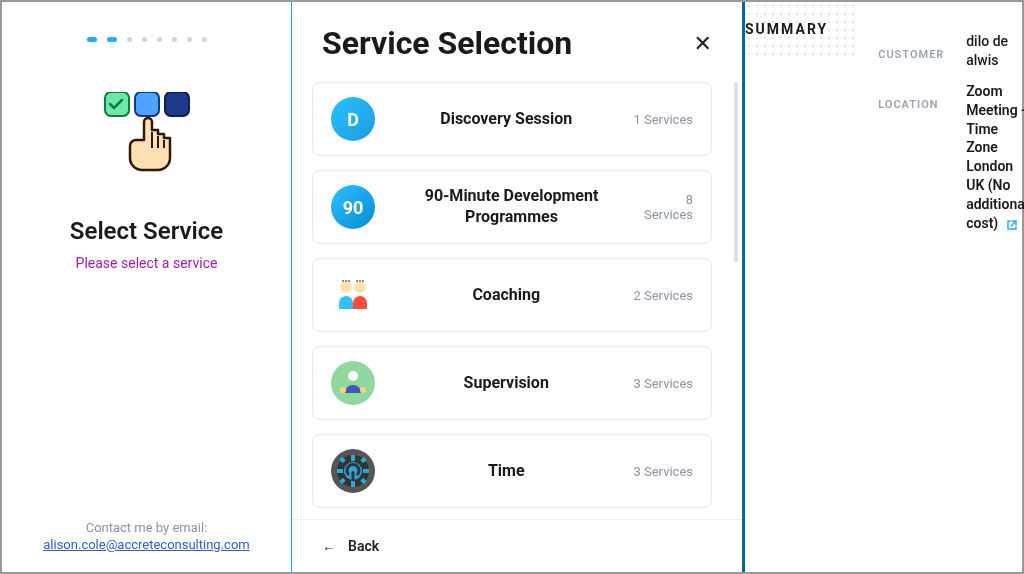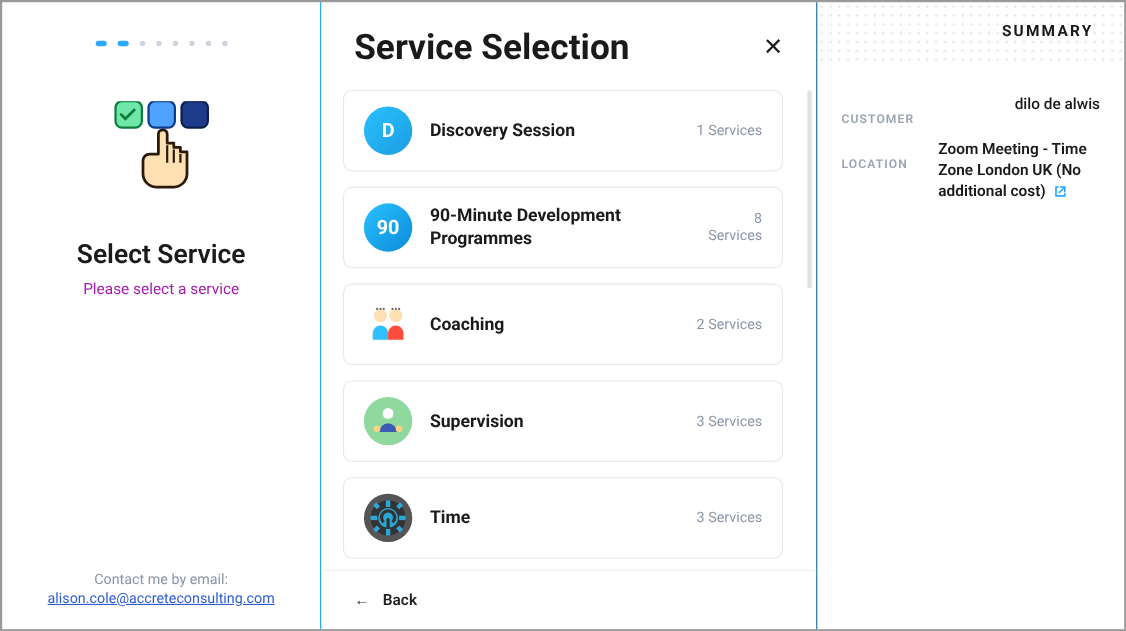--- a/index.html
+++ b/index.html
@@ -106,20 +106,21 @@
     margin-right: 16px;
     flex-shrink:0;
     font-weight:700; color:#fff; font-size:18px;
   }
   .svc .name {
     font-size: 16px;
     font-weight: 700;
     color: #1a1a1a;
     flex: 1;
     line-height:1.3;
+    text-align:center;
   }
   .svc .count {
     font-size: 13px;
     color: #8a94a6;
     margin-left: 12px;
     text-align:right;
     white-space: pre-line;
   }
   .mid-footer {
     border-top: 1px solid #eee;
@@ -135,24 +136,24 @@
   .scroll-ind {
     position:absolute;
     right:4px; top:80px;
     width:4px; height:300px;
     background: linear-gradient(#e0e0e0 0 60%, transparent 60%);
     border-radius:2px;
   }
   
   .right {
     width: 280px;
-    border-left: 1px solid #0369a1;
+    border-left: 3px solid #0369a1;
     padding: 0;
     display:flex;
-    flex-direction:column;
+    flex-direction:row;
   }
   .right .pattern {
     height: 54px;
     background:
       radial-gradient(circle, #e3e6ea 1px, transparent 1px);
     background-size: 8px 8px;
     display:flex;
     align-items:center;
     justify-content:flex-end;
     padding-right:28px;

